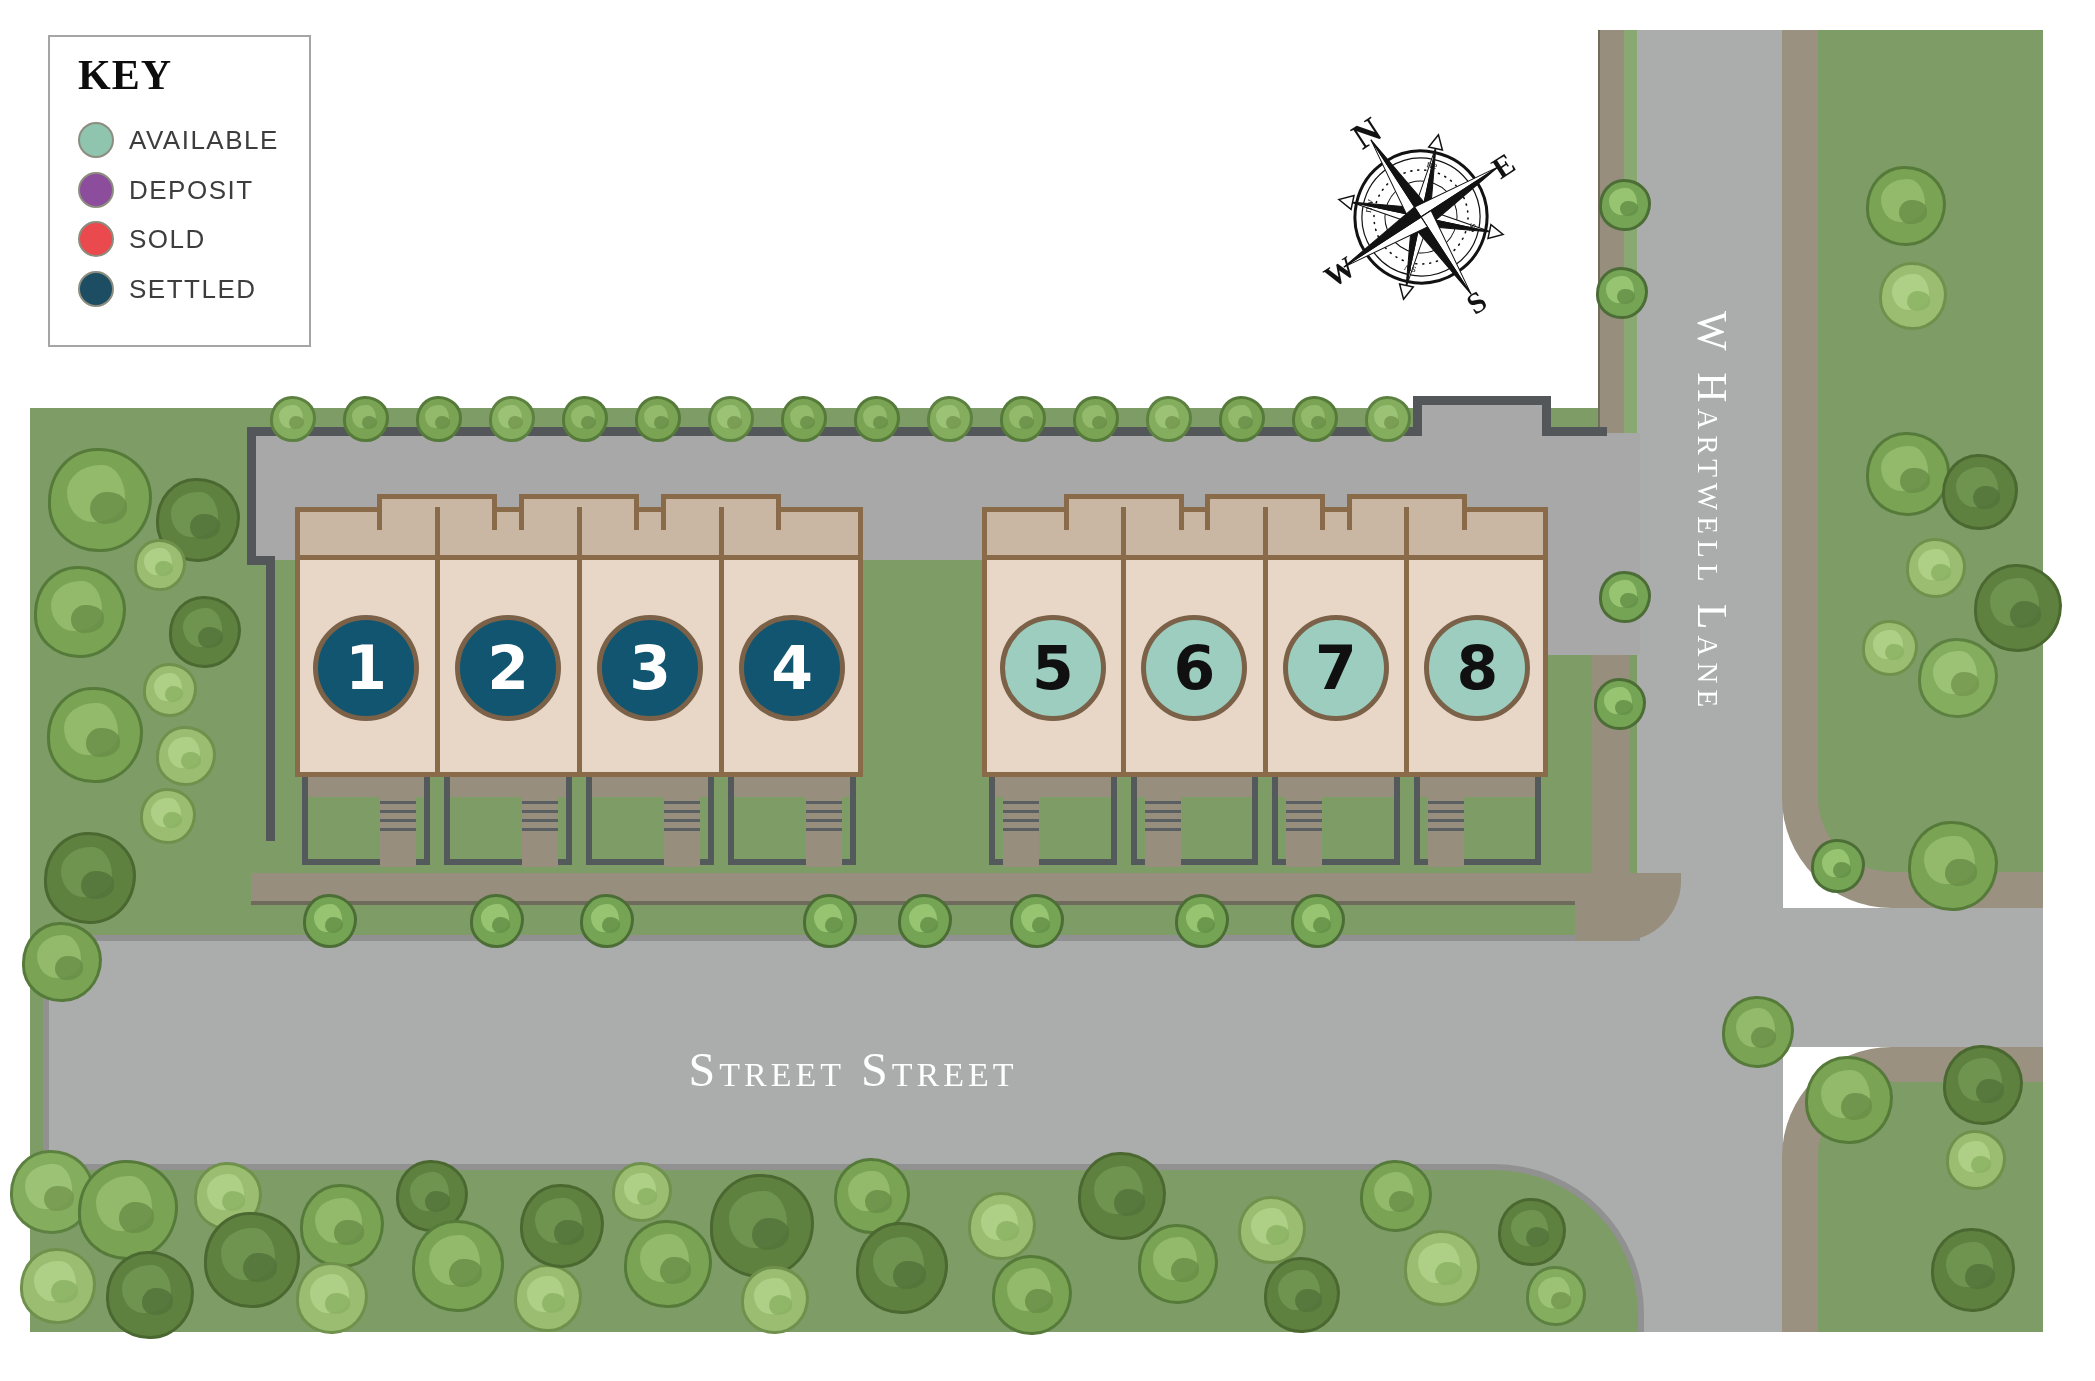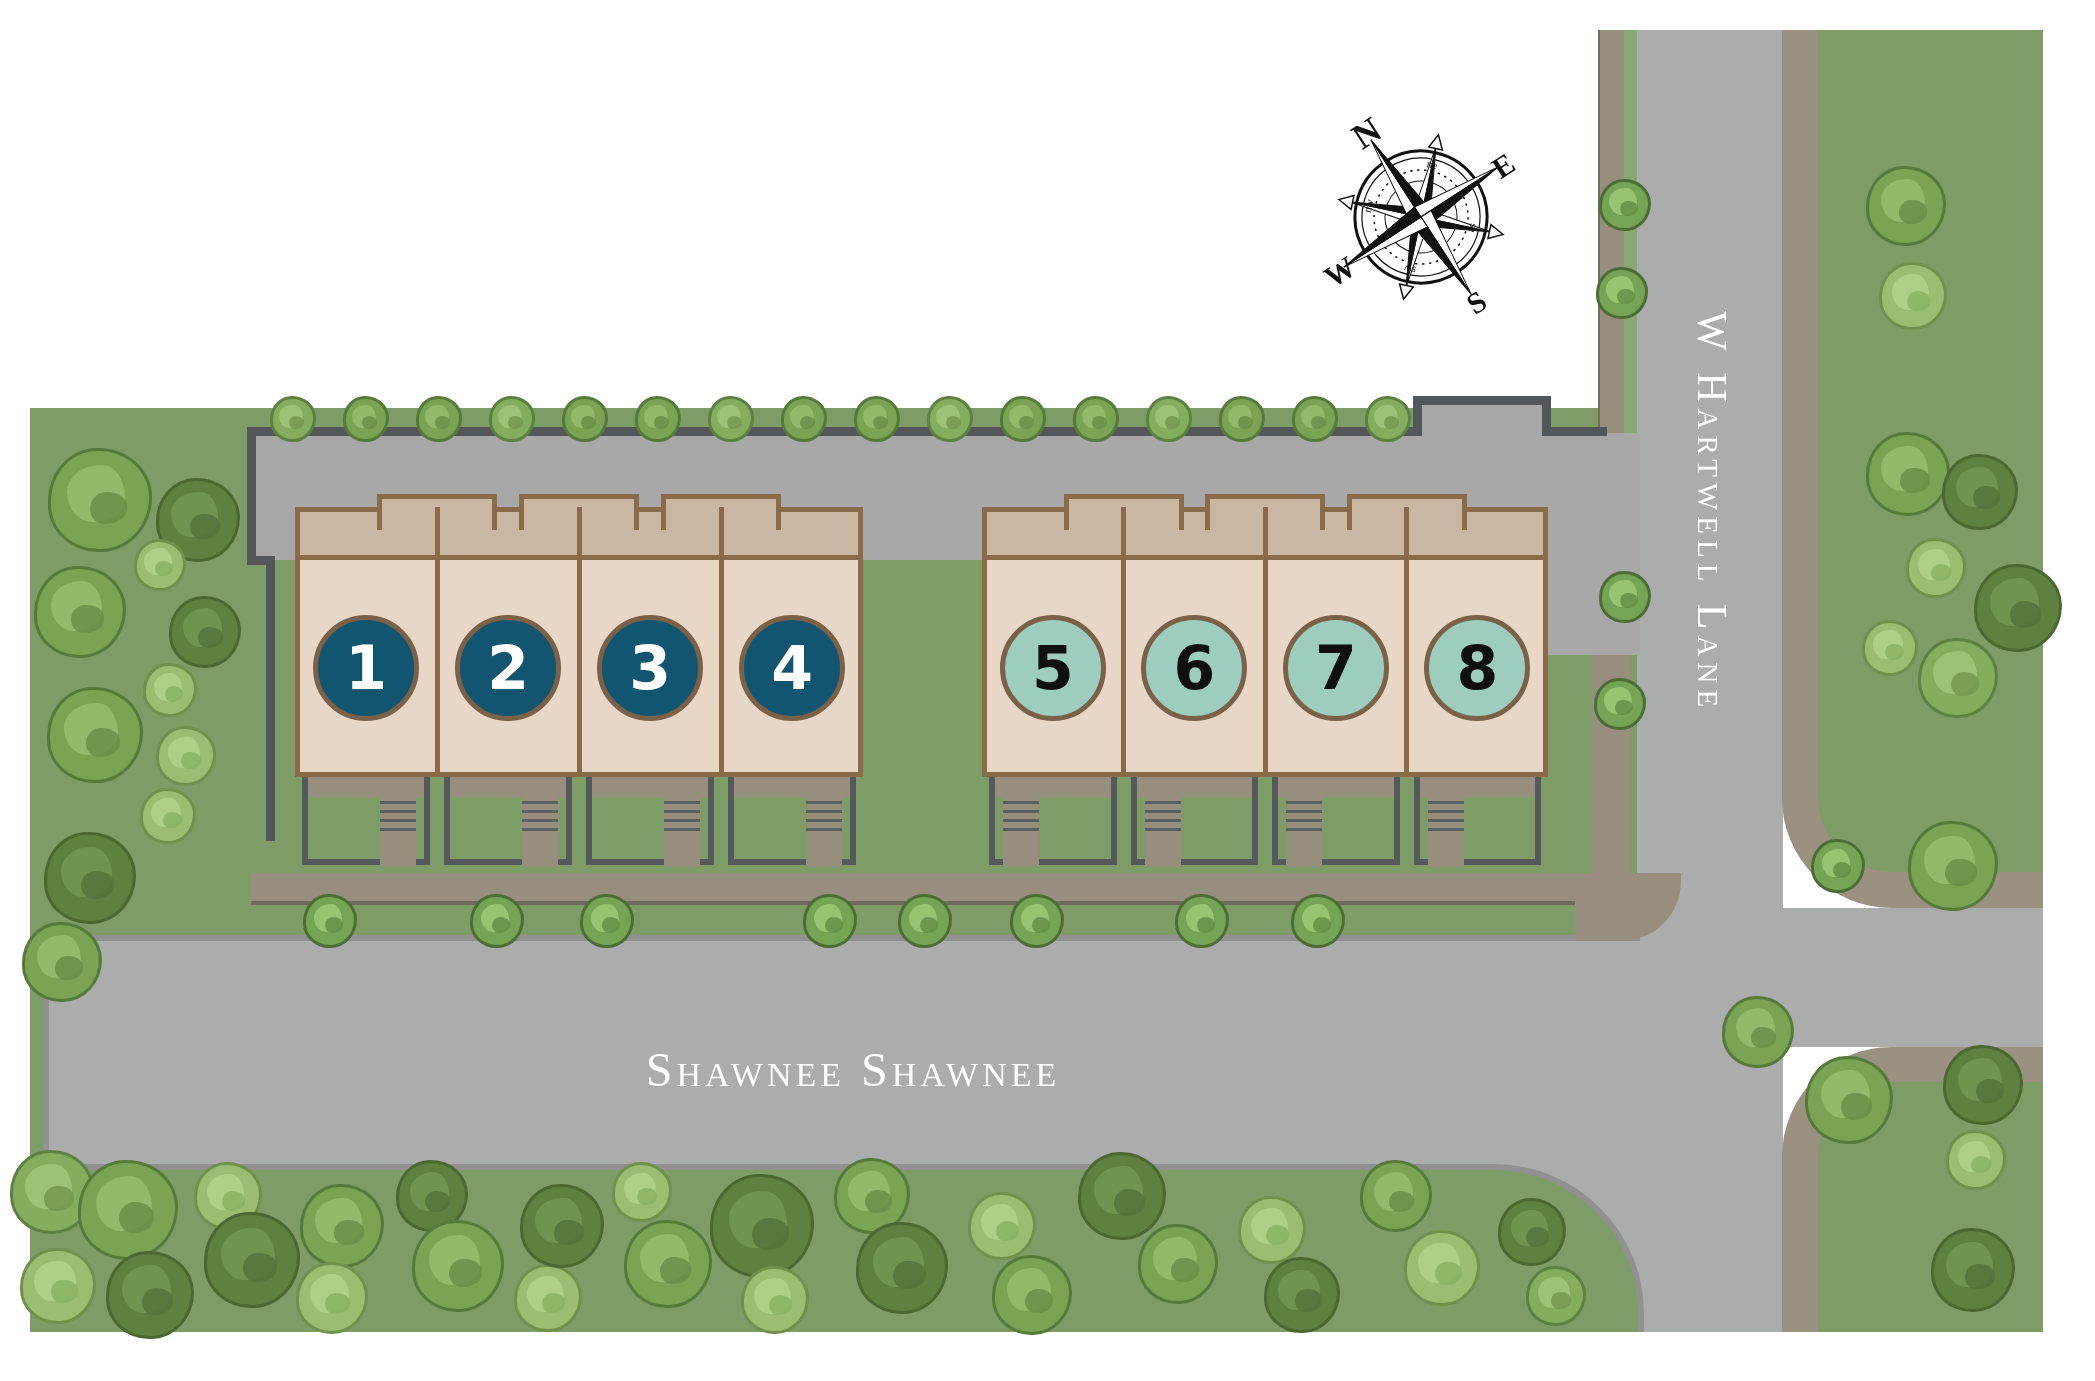--- a/index.html
+++ b/index.html
@@ -173,21 +173,21 @@
       <div class="yard" style="left: 1413.5px; top: 777px; width: 127.5px; height: 88px;">
         <div class="ywalk" style="left: 0px; right: 0px; top: 0px; height: 20px;"></div>
         <div class="ywalk" style="left: 8px; top: 20px; bottom: -8px; width: 36px;"></div>
         <div class="ystairs" style="left: 8px; top: 24px; width: 36px; height: 32px;"></div>
       </div>
     </div>
 
   <div class="abs front-walk" style="left:251px;top:873px;width:1330px;height:32px;"></div>
   <div class="abs corner-walk" style="left:1575px;top:873px;width:106px;height:68px;"></div>
 
-  <div class="abs street-label h-street" style="left:553px;top:1042px;width:600px;">Shawnee Shawnee</div>
+  <div class="abs street-label h-street" style="left:553px;top:1042px;width:600px;">Street Street</div>
   <div class="abs street-label v-street" style="left:1712px;top:512px;">W Hartwell Lane</div>
 
   <svg class="compass" viewBox="-124 -124 248 248">
     <g transform="rotate(-33)" stroke="#121212" fill="none">
       <circle r="66" stroke-width="3"></circle>
       <circle r="59" stroke-width="1.2"></circle>
       <circle r="47" stroke-width="1.6" stroke-dasharray="1 6" stroke-linecap="round"></circle>
       <circle r="36" stroke-width="1"></circle>
       <g id="cmp-star" stroke-width="1">
           <polygon points="0,-72 -9,0 0,0" fill="#ffffff" stroke="#121212" transform="rotate(45)"></polygon>
@@ -227,20 +227,39 @@
         <g transform="rotate(225)">
             <text y="-50">sw</text>
           </g>
         <g transform="rotate(315)">
             <text y="-50">nw</text>
           </g>
       </g>
     </g>
   </svg>
 
+  <div class="legend">
+    <div class="legend-title">KEY</div>
+    <div class="legend-row" style="top:83px;">
+      <div class="legend-chip" style="background: rgb(143, 196, 174);"></div>
+      <div class="legend-label">AVAILABLE</div>
+    </div>
+    <div class="legend-row" style="top:133px;">
+      <div class="legend-chip" style="background: rgb(140, 77, 157);"></div>
+      <div class="legend-label">DEPOSIT</div>
+    </div>
+    <div class="legend-row" style="top:182px;">
+      <div class="legend-chip" style="background: rgb(234, 74, 78);"></div>
+      <div class="legend-label">SOLD</div>
+    </div>
+    <div class="legend-row" style="top:232px;">
+      <div class="legend-chip" style="background: rgb(28, 77, 99);"></div>
+      <div class="legend-label">SETTLED</div>
+    </div>
+  </div>
 
 <div class="tree tA2" style="left: 270px; top: 396px; width: 46px; height: 46px;"></div>
     <div class="tree tA" style="left: 343px; top: 396px; width: 46px; height: 46px;"></div>
     <div class="tree tA" style="left: 416px; top: 396px; width: 46px; height: 46px;"></div>
     <div class="tree tA2" style="left: 489px; top: 396px; width: 46px; height: 46px;"></div>
     <div class="tree tA" style="left: 562px; top: 396px; width: 46px; height: 46px;"></div>
     <div class="tree tA" style="left: 635px; top: 396px; width: 46px; height: 46px;"></div>
     <div class="tree tA2" style="left: 708px; top: 396px; width: 46px; height: 46px;"></div>
     <div class="tree tA" style="left: 781px; top: 396px; width: 46px; height: 46px;"></div>
     <div class="tree tA" style="left: 854px; top: 396px; width: 46px; height: 46px;"></div>

